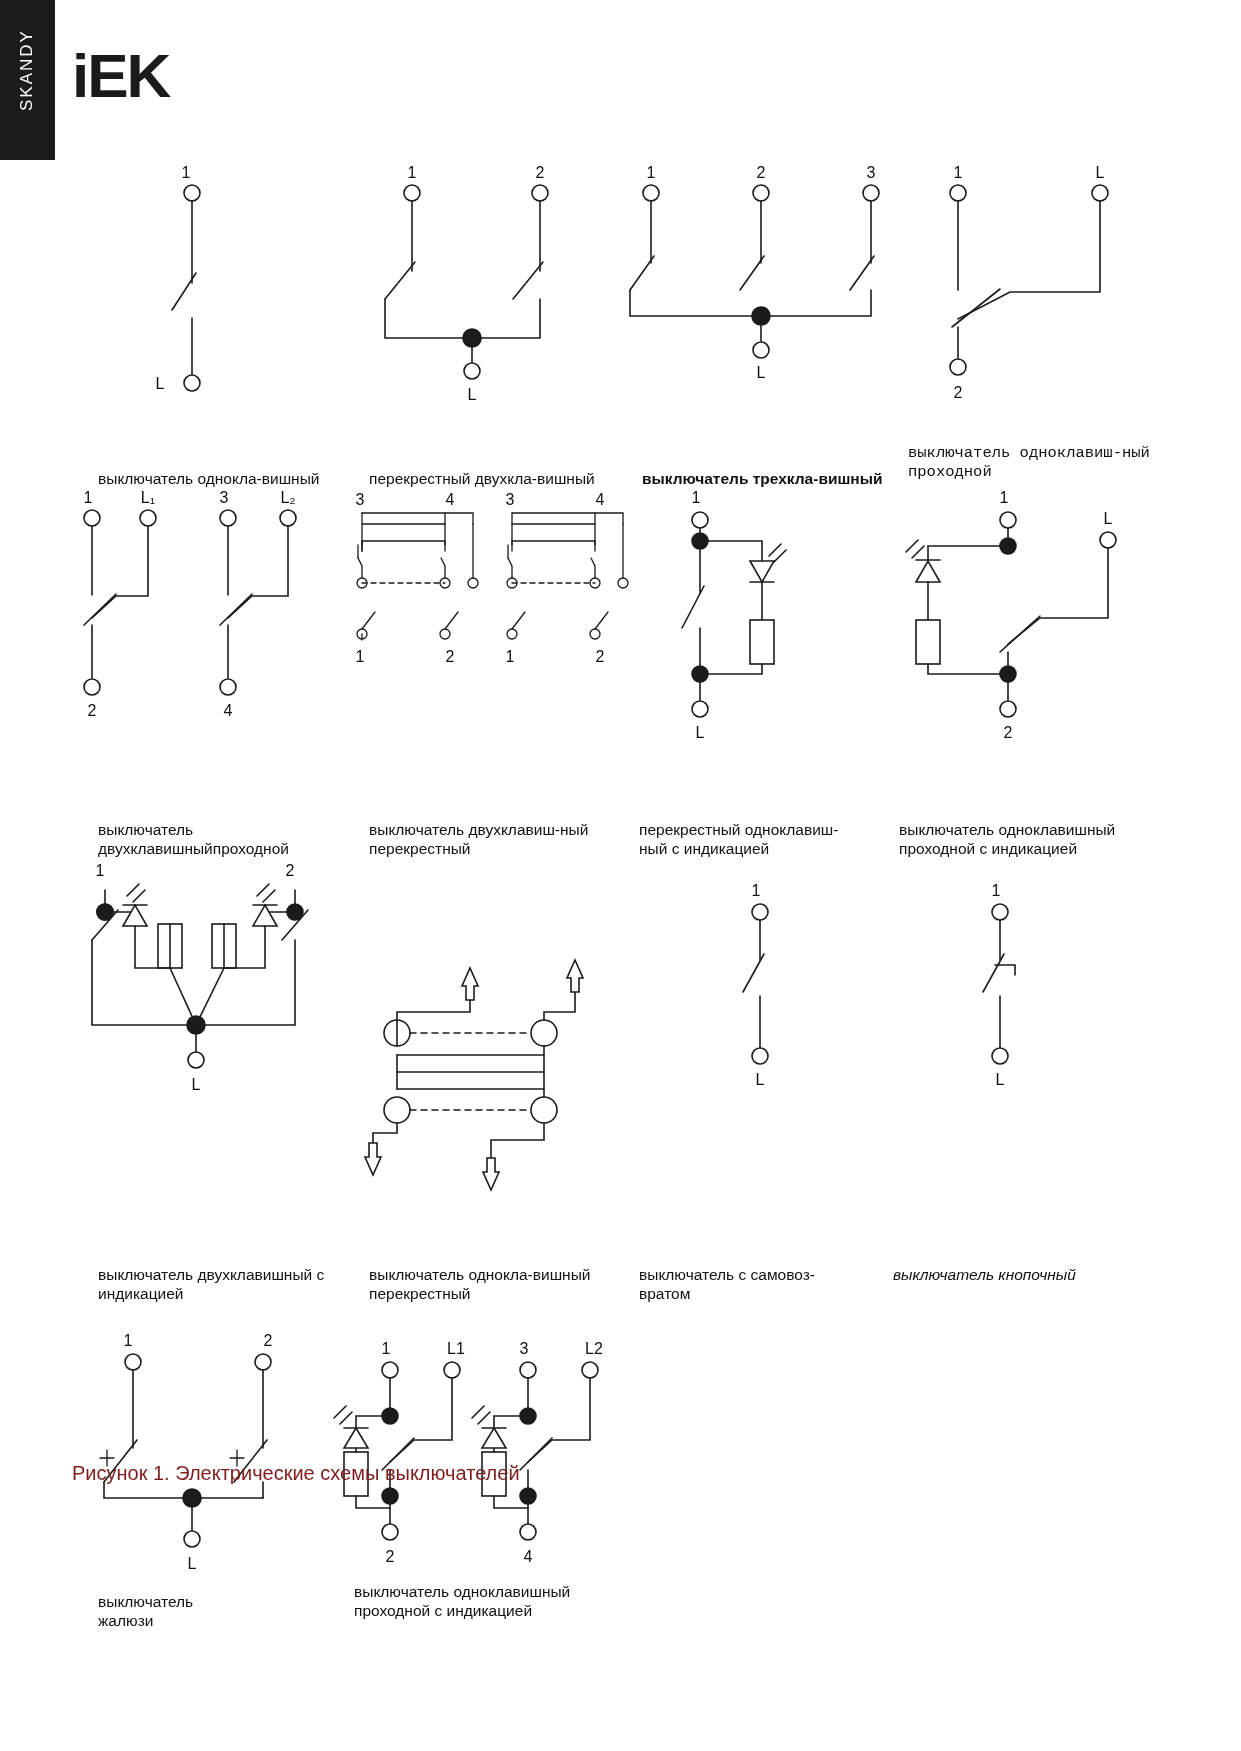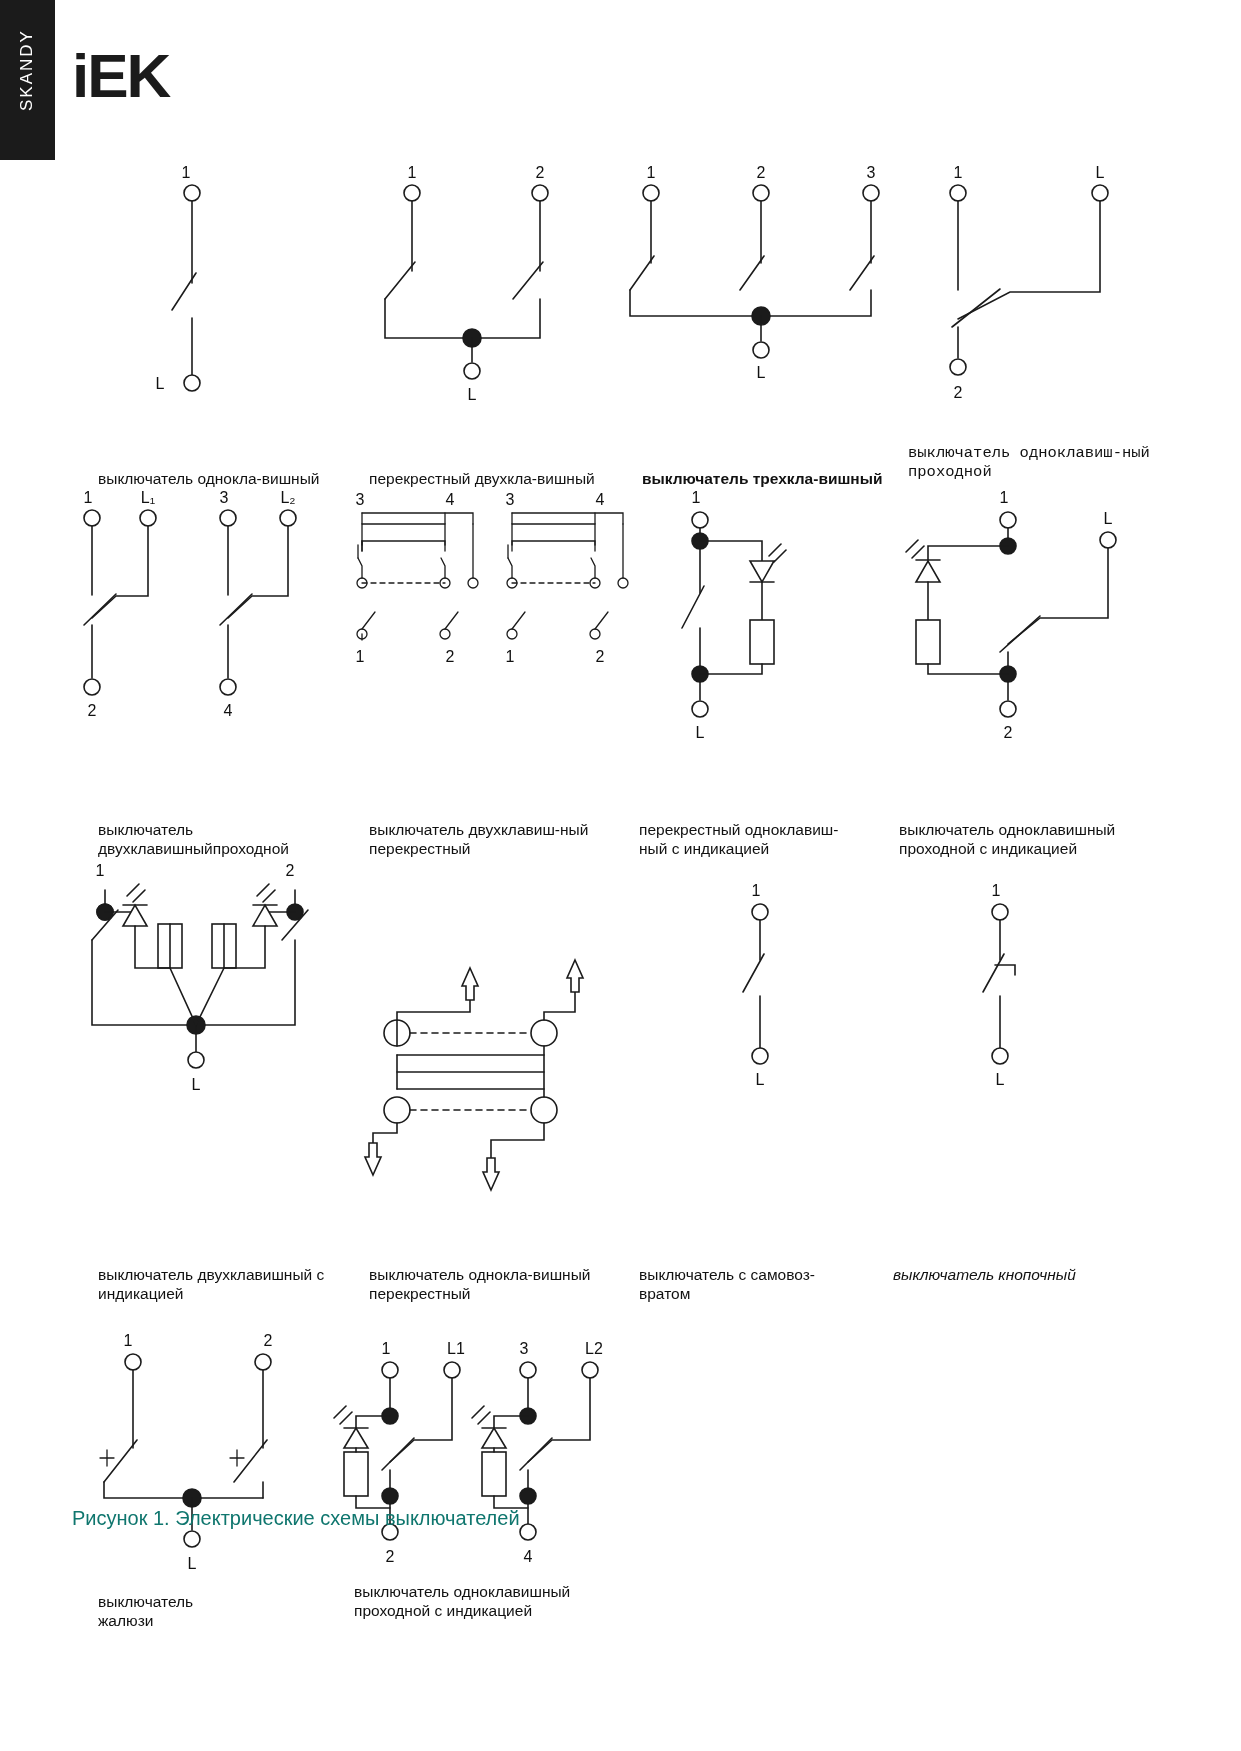--- a/index.html
+++ b/index.html
@@ -20,21 +20,21 @@
   .logo{
     position:absolute;left:72px;top:40px;
     font-size:62px;font-weight:bold;letter-spacing:-2px;color:#1b1b1b;
     font-family:Liberation Sans, sans-serif;
   }
   .caption{
     position:absolute;font-size:15.5px;line-height:19px;color:#111;
     font-family:"Liberation Sans", sans-serif;white-space:pre-line;margin-left:11px;
   }
   .figure-caption{
-    position:absolute;left:72px;top:1507px;font-size:20px;color:#0f766e;
+    position:absolute;left:72px;top:1462px;font-size:20px;color:#7f1d1d;
   }
   svg{position:absolute;left:0;top:0;}
   .lbl{font-size:16px;font-family:"Liberation Sans", sans-serif;fill:#111;}
 </style>
 </head>
 <body>
 
 <div class="brand-block">
   <div class="vtext">SKANDY</div>
 </div>

